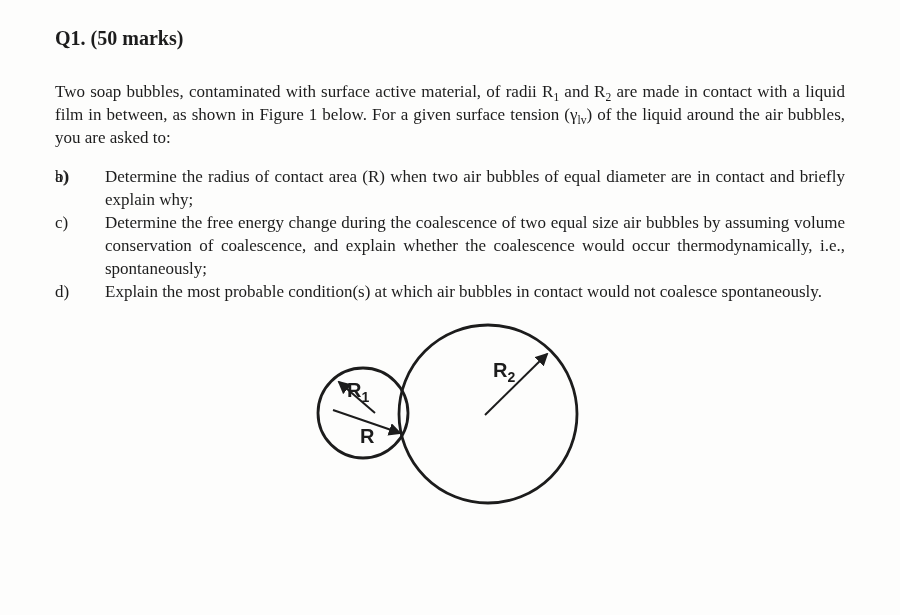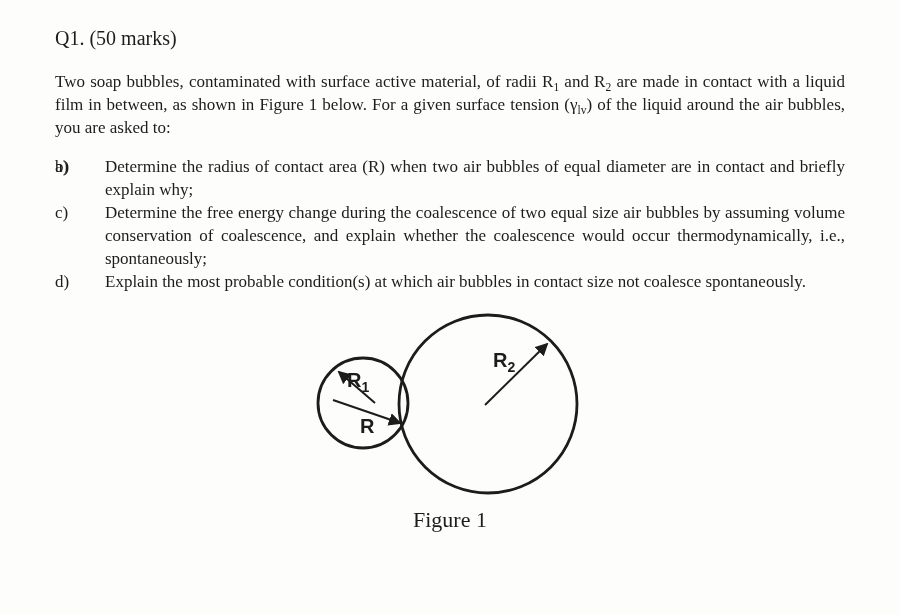--- a/index.html
+++ b/index.html
@@ -9,25 +9,25 @@
     height: 615px;
     box-sizing: border-box;
     padding: 26px 55px 0 55px;
     background: var(--paper, #fdfdfc);
     color: var(--ink, #1c1c1c);
     font-family: "Liberation Serif", serif;
     overflow: hidden;
   }
   .title {
     font-size: 20px;
-    font-weight: normal;
+    font-weight: bold;
     line-height: 24px;
   }
   .intro {
-    margin-top: 20px;
+    margin-top: 30px;
     font-size: 17px;
     line-height: 23px;
     text-align: justify;
   }
   .qlist {
     margin-top: 16px;
     font-size: 17px;
     line-height: 23px;
   }
   .qitem {
@@ -93,21 +93,21 @@
     <div class="qitem">
       <span class="lbl">b)</span>
       <span>Determine the radius of contact area (R) when two air bubbles of equal diameter are in contact and briefly explain why;</span>
     </div>
     <div class="qitem">
       <span class="lbl">c)</span>
       <span>Determine the free energy change during the coalescence of two equal size air bubbles by assuming volume conservation of coalescence, and explain whether the coalescence would occur thermodynamically, i.e., spontaneously;</span>
     </div>
     <div class="qitem">
       <span class="lbl">d)</span>
-      <span>Explain the most probable condition(s) at which air bubbles in contact size not coalesce spontaneously.</span>
+      <span>Explain the most probable condition(s) at which air bubbles in contact would not coalesce spontaneously.</span>
     </div>
   </div>
 
   <div class="figure-block">
     <svg viewBox="318 388 270 195" aria-hidden="true">
       <defs>
         <marker id="arrowhead" viewBox="0 0 10 10" refX="8.5" refY="5" markerWidth="6.5" markerHeight="6.5" orient="auto-start-reverse">
           <path d="M0,0 L10,5 L0,10 z" fill="#1c1c1c"></path>
         </marker>
       </defs>
@@ -117,16 +117,15 @@
 
       <line class="fig-arrow" x1="378" y1="484" x2="342" y2="453" marker-end="url(#arrowhead)"></line>
       <line class="fig-arrow" x1="336" y1="481" x2="403" y2="504" marker-end="url(#arrowhead)"></line>
       <line class="fig-arrow" x1="488" y1="486" x2="550" y2="425" marker-end="url(#arrowhead)"></line>
 
       <text class="fig-label" x="350" y="468"><tspan>R</tspan><tspan class="fig-sub" dy="5">1</tspan></text>
       <text class="fig-label" x="363" y="514">R</text>
       <text class="fig-label" x="496" y="448"><tspan>R</tspan><tspan class="fig-sub" dy="5">2</tspan></text>
     </svg>
 
-    <div class="caption">Figure 1</div>
   </div>
 
 </div>
 
 </body></html>

